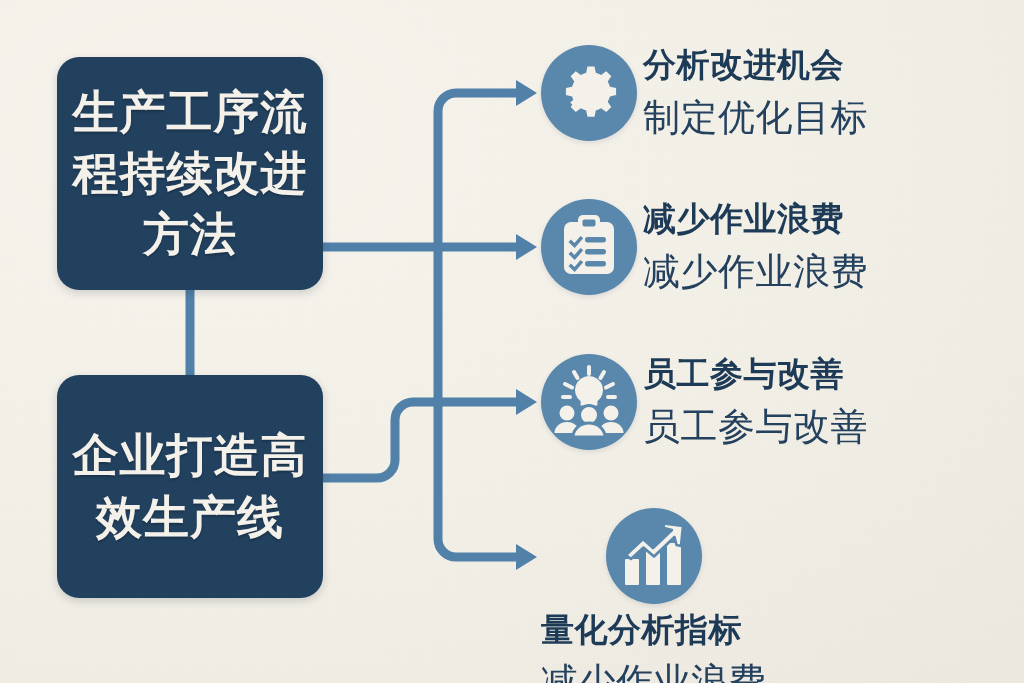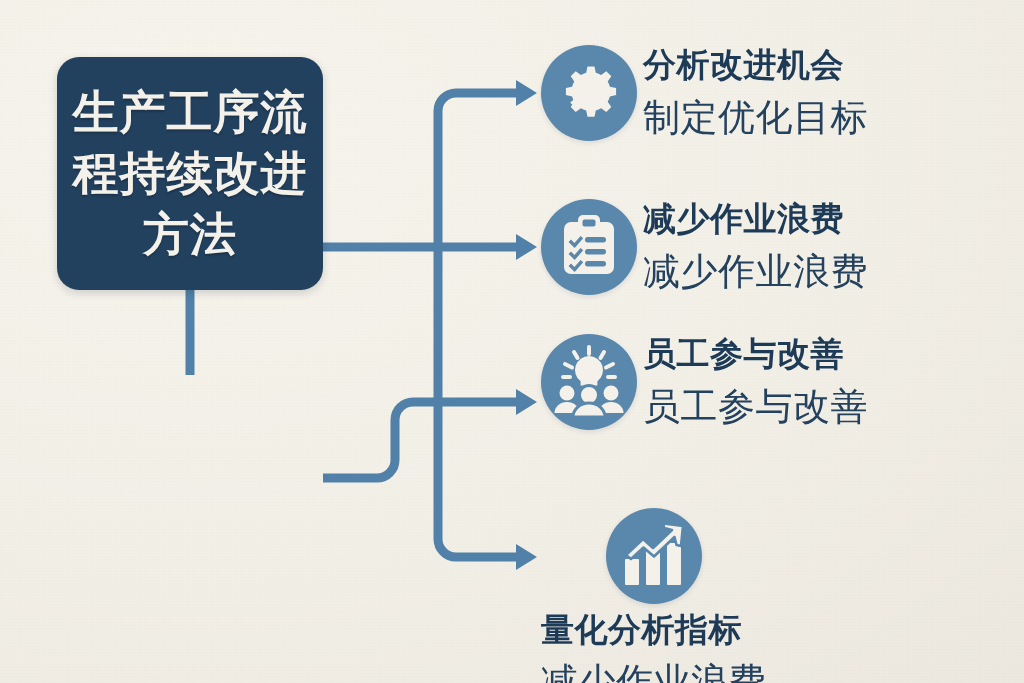--- a/index.html
+++ b/index.html
@@ -101,21 +101,21 @@
     font-weight: normal;
     color: #24415e;
     letter-spacing: .5px;
     line-height: 1.25;
     margin-top: 9px;
     white-space: nowrap;
   }
 
   #row-1 { top: 45px; }
   #row-2 { top: 199px; }
-  #row-3 { top: 334px; }
+  #row-3 { top: 354px; }
   #row-4 { top: 508px; flex-direction: column; }
 </style>
 </head>
 <body>
 
 <div id="stage">
 
   <div id="grain"></div>
 
   <svg id="connectors" viewBox="0 0 1024 683">
@@ -141,20 +141,23 @@
       <use href="#arrowhead-shape" x="0" y="0" transform="translate(516,247)"></use>
       <use href="#arrowhead-shape" x="0" y="0" transform="translate(516,402)"></use>
       <use href="#arrowhead-shape" x="0" y="0" transform="translate(516,557)"></use>
     </g>
   </svg>
 
   <div class="box" id="box-1">
     <div class="box-text">生产工序流程持续改进方法</div>
   </div>
 
+  <div class="box" id="box-2">
+    <div class="box-text">企业打造高效生产线</div>
+  </div>
 
   <div class="row" id="row-1">
     <div class="icon-circle">
       <svg width="70" height="70" viewBox="0 0 70 70" fill="#f4f1ea">
         <path d="M40.5 8.5 h-7 l-1.3 6.2 a20.5 20.5 0 0 0 -5.3 2.2 l-5.2 -3.6 l-5 5 l3.6 5.2 a20.5 20.5 0 0 0 -2.2 5.3 l-6.2 1.3 v7 l6.2 1.3 a20.5 20.5 0 0 0 2.2 5.3 l-3.6 5.2 l5 5 l5.2 -3.6 a20.5 20.5 0 0 0 5.3 2.2 l1.3 6.2 h7 l1.3 -6.2 a20.5 20.5 0 0 0 5.3 -2.2 l5.2 3.6 l5 -5 l-3.6 -5.2 a20.5 20.5 0 0 0 2.2 -5.3 l6.2 -1.3 v-7 l-6.2 -1.3 a20.5 20.5 0 0 0 -2.2 -5.3 l3.6 -5.2 l-5 -5 l-5.2 3.6 a20.5 20.5 0 0 0 -5.3 -2.2 Z
                  M37 23 a12 12 0 1 0 0 24 a12 12 0 0 0 0 -24 Z"></path>
         <path d="M44.5 19.5 l-12.5 2.2 l4.2 4.2 l-11.8 11.8 l-8.2 6.9 l5.2 5.2 l6.9 -8.2 l11.8 -11.8 l4.2 4.2 Z"></path>
       </svg>
     </div>
     <div class="row-text">

